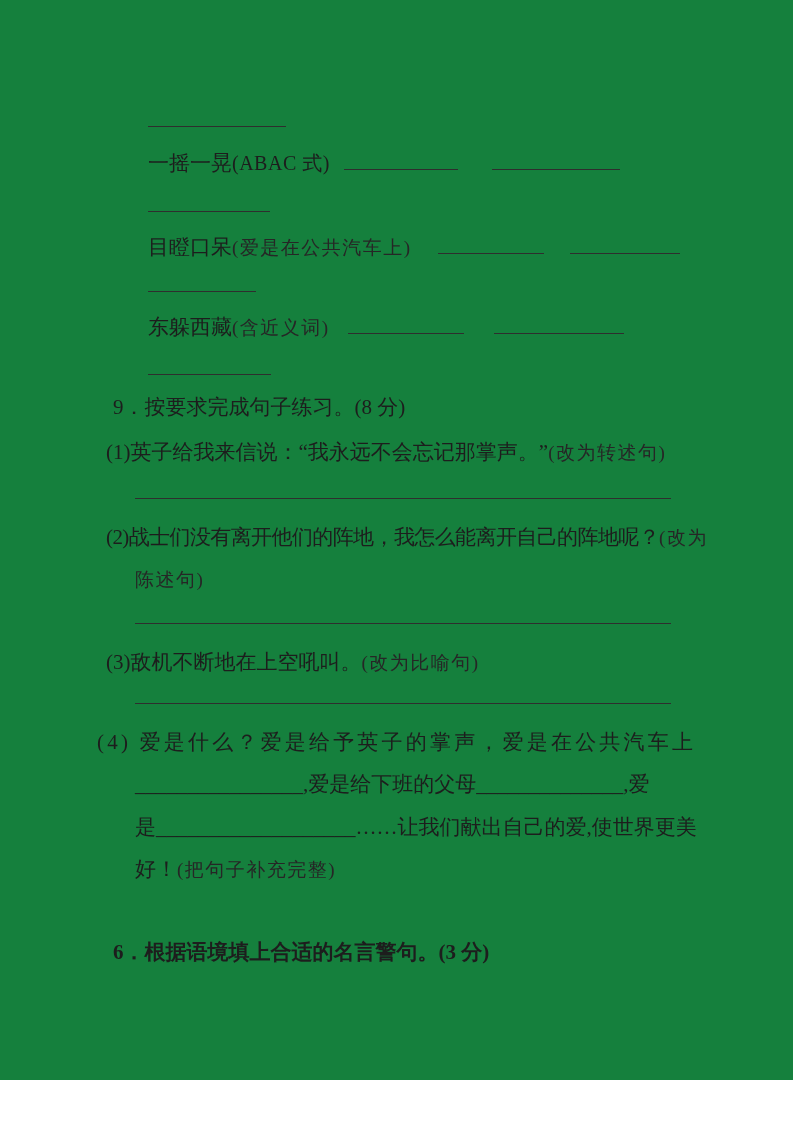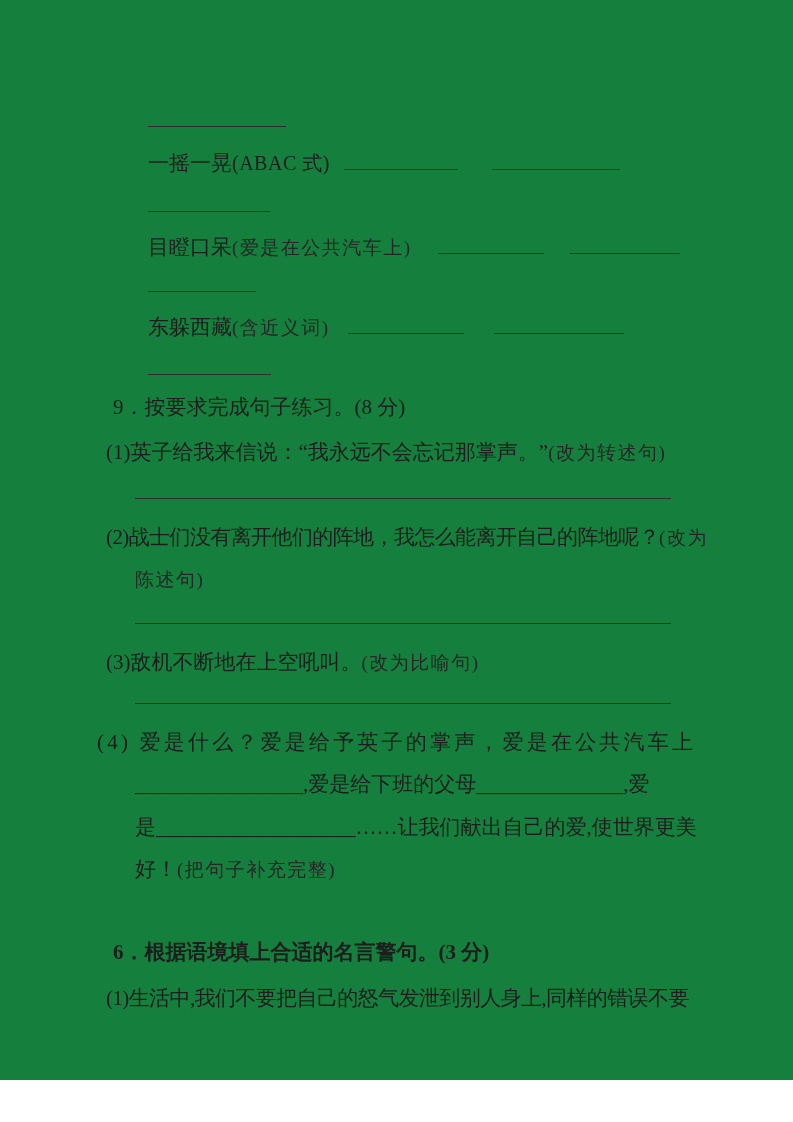--- a/index.html
+++ b/index.html
@@ -84,15 +84,14 @@
 
   <div class="row" style="left:135px;top:854px;">
     <span>好！</span><span class="note">(把句子补充完整)</span>
   </div>
 
   <div class="row" style="left:135px;top:812px;">是___________________……让我们献出自己的爱,使世界更美</div>
 
 
   <div class="row" style="left:113px;top:937px;font-weight:bold;">6．根据语境填上合适的名言警句。(3 分)</div>
 
-  <div class="row tight" style="left:106px;top:983px;">(1)生活中,我们不要把自己的怒气发泄到别人身上,同样的错误不要</div>
 
 </div>
 
 </body></html>

